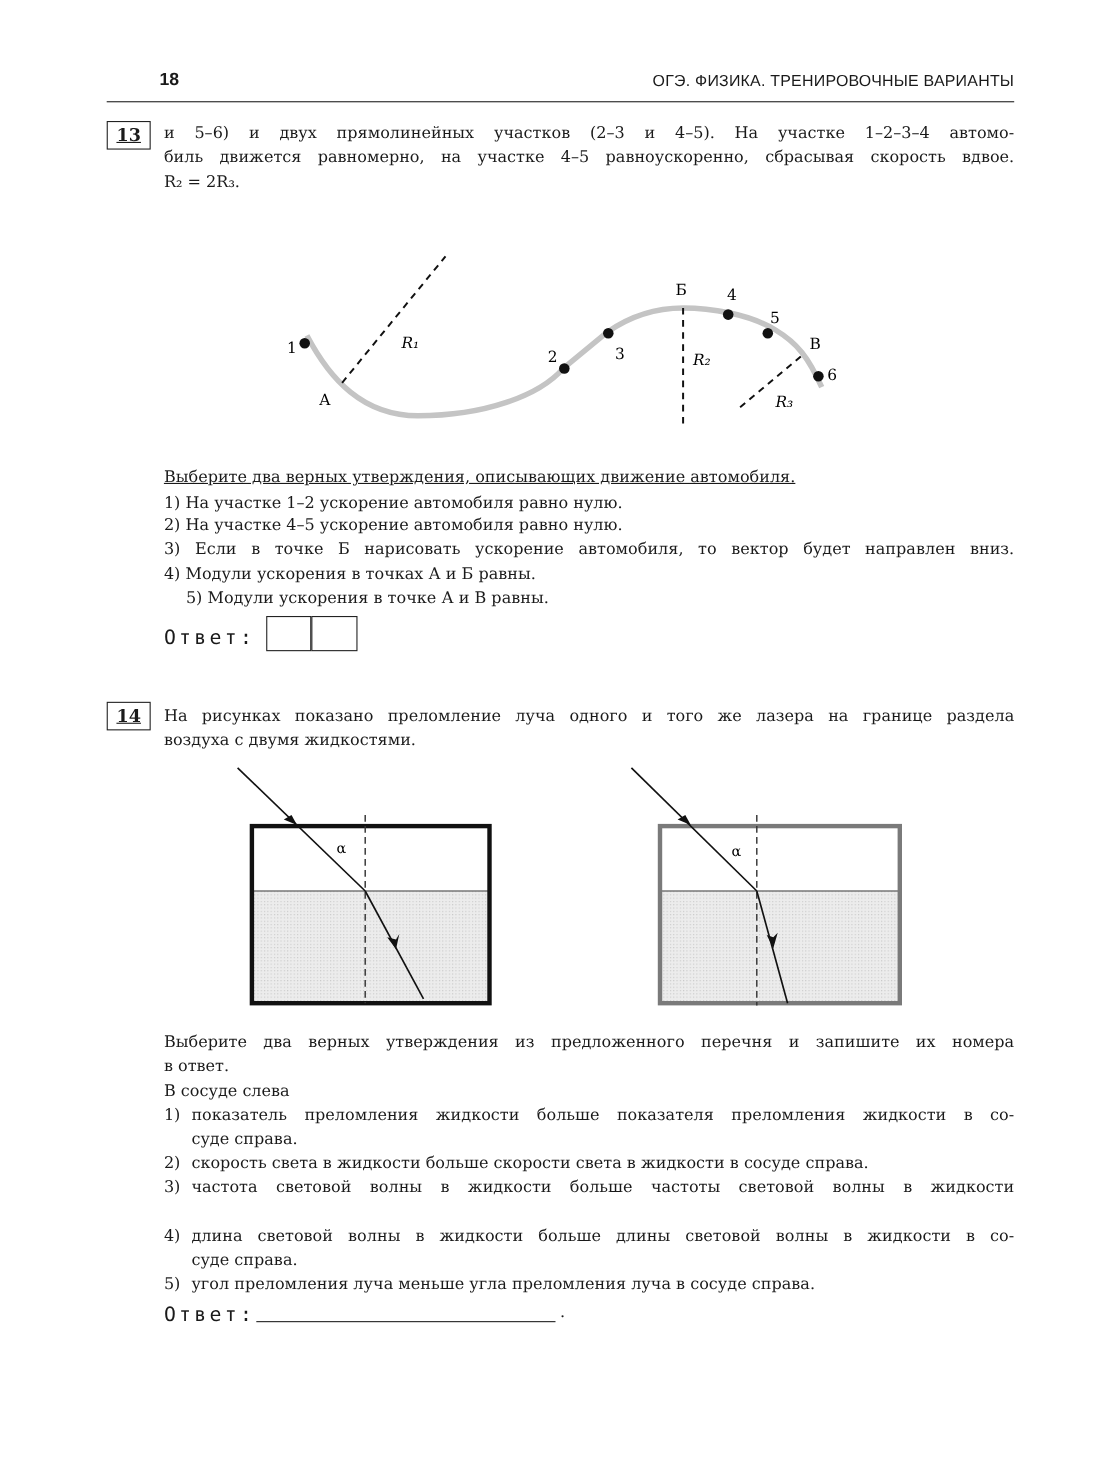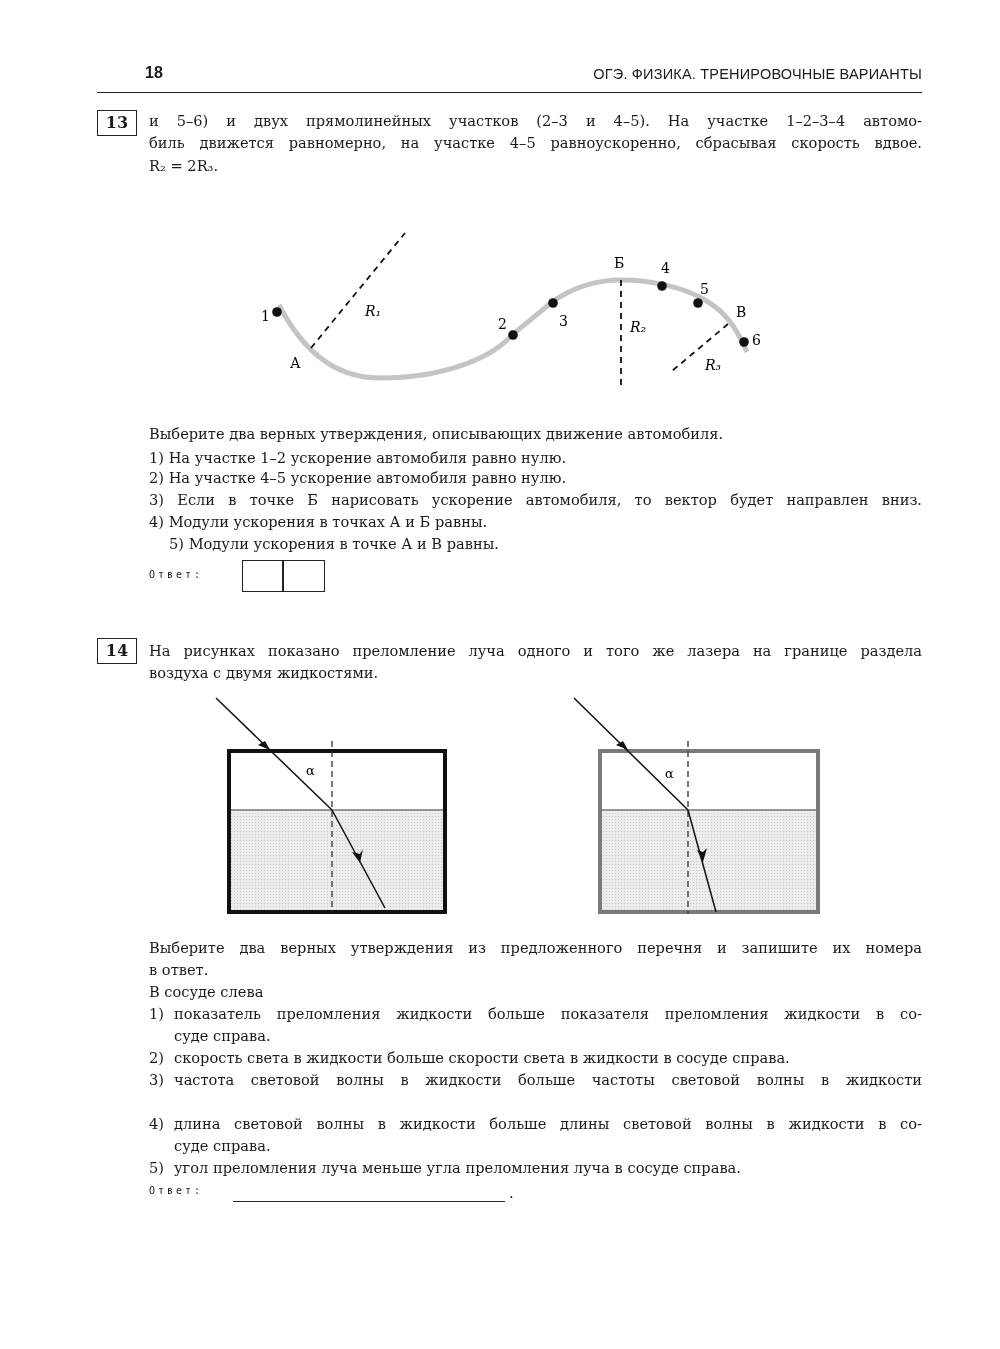--- a/index.html
+++ b/index.html
@@ -6,33 +6,33 @@
     body { width: 1000px; height: 1349px; position: relative; overflow: hidden;
            font-family: "DejaVu Serif", "Liberation Serif", serif; color: #1a1a1a; }
     .page-header { position: absolute; left: 97px; top: 62px; width: 825px; height: 30px;
                    border-bottom: 1.5px solid #222; }
     .page-num { position: absolute; left: 0; top: 2px; font-family: "Liberation Sans", sans-serif;
                 font-weight: bold; font-size: 16px; margin-left: 48px; }
     .running-title { position: absolute; right: 0; top: 4px; font-family: "Liberation Sans", sans-serif;
                      font-size: 14.5px; letter-spacing: 0.2px; }
     .task-num { position: absolute; width: 38px; height: 24px; border: 1.5px solid #222;
                 font-family: "DejaVu Serif", serif; font-weight: bold; font-size: 16px;
-                text-align: center; line-height: 24px; box-sizing: content-box; }
+                text-align: center; line-height: 24px; box-sizing: content-box; text-decoration: underline; }
     .para { position: absolute; left: 149px; width: 773px; font-size: 14.6px; line-height: 22.4px;
             text-align: justify; }
     .para .ln { display: block; white-space: nowrap; text-align-last: justify; }
     .para .ln.last { text-align-last: left; }
     .line { position: absolute; left: 149px; font-size: 14.6px; line-height: 22px; white-space: nowrap; }
     .opt { position: absolute; left: 149px; width: 773px; font-size: 14.6px; line-height: 22.4px; }
     .opt .n { position: absolute; left: 0; top: 0; }
     .opt .t { position: absolute; left: 25px; right: 0; top: 0; }
     .opt .t .ln { display: block; white-space: nowrap; }
     .opt .t .ln.j { text-align: justify; text-align-last: justify; }
     .answer-label { position: absolute; left: 149px; font-family: "DejaVu Sans Mono", monospace;
-                    font-size: 10px; letter-spacing: 3px; }
+                    font-size: 18px; letter-spacing: 3px; }
     .ans-cell { position: absolute; width: 41px; height: 32px; border: 1.3px solid #222; box-sizing: border-box; }
     .ans-line { position: absolute; border-bottom: 1.3px solid #222; }
     svg { position: absolute; overflow: visible; }
     svg text { font-family: "DejaVu Serif", serif; }
   </style>
 </head>
 <body>
 
 <div class="page-header">
   <span class="page-num">18</span>
@@ -68,21 +68,21 @@
   <text x="700" y="294" font-size="14">5</text>
   <text x="752" y="345" font-size="14">6</text>
   <text x="290" y="368" font-size="14">А</text>
   <text x="614" y="268" font-size="14">Б</text>
   <text x="736" y="317" font-size="14">В</text>
   <text x="365" y="316" font-size="14" font-style="italic">R₁</text>
   <text x="630" y="332" font-size="14" font-style="italic">R₂</text>
   <text x="705" y="370" font-size="14" font-style="italic">R₃</text>
 </svg>
 
-<div class="line" style="top:423px;">Выберите два верных утверждения, описывающих движение автомобиля.</div>
+<div class="line" style="top:423px;text-decoration:underline;">Выберите два верных утверждения, описывающих движение автомобиля.</div>
 
 <div class="line" style="top:447px;">
   <span>1)</span>
   <span>На участке 1–2 ускорение автомобиля равно нулю.</span>
 </div>
 <div class="line" style="top:467px;">
   <span>2)</span>
   <span>На участке 4–5 ускорение автомобиля равно нулю.</span>
 </div>
 <div class="line" style="top:489px; width:773px; text-align:justify; text-align-last:justify;">

